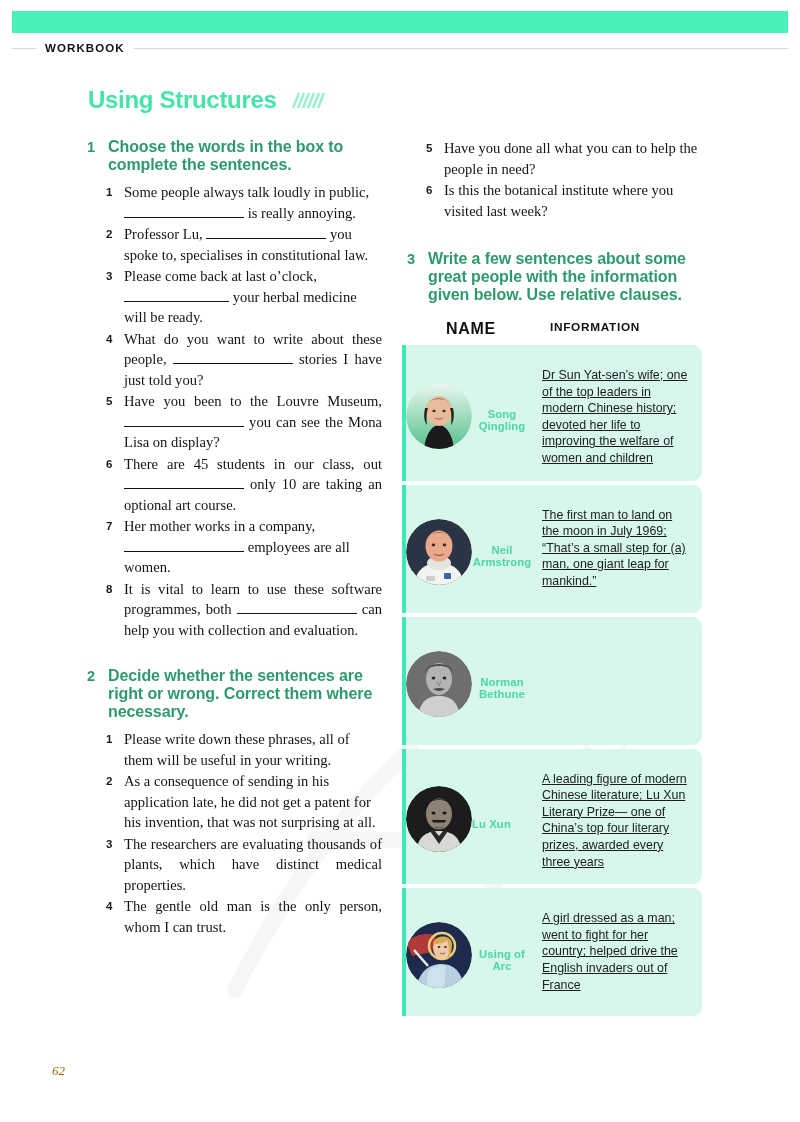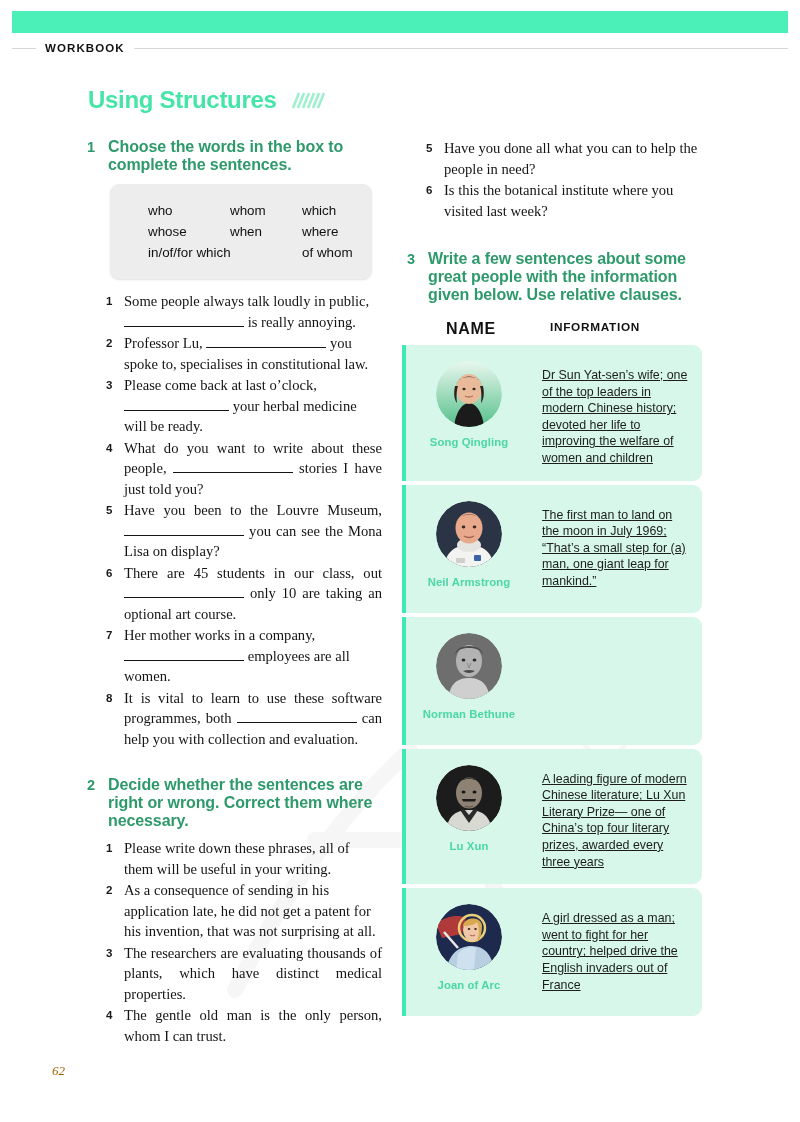--- a/index.html
+++ b/index.html
@@ -225,21 +225,21 @@
     content: "";
     position: absolute;
     left: 0; top: 0; bottom: 0;
     width: 4px;
     background: #3FE8B4;
   }
   .pcell-name {
     width: 134px;
     padding: 16px 4px 10px 4px;
     display: flex;
-    flex-direction: column;
+    flex-direction: row;
     align-items: center;
   }
   .avatar {
     width: 66px;
     height: 66px;
     border-radius: 50%;
     overflow: hidden;
     flex: 0 0 66px;
   }
   .avatar svg { display: block; }
@@ -308,36 +308,20 @@
     </svg>
   </div>
 
   <div class="col col-left">
 
     <div class="ex-head">
       <div class="ex-num">1</div>
       <div class="ex-title">Choose the words in the box to complete the sentences.</div>
     </div>
 
-    <div class="wordbox">
-      <div class="wordbox-row">
-        <span class="wb-c1">who</span>
-        <span class="wb-c2">whom</span>
-        <span class="wb-c3">which</span>
-      </div>
-      <div class="wordbox-row">
-        <span class="wb-c1">whose</span>
-        <span class="wb-c2">when</span>
-        <span class="wb-c3">where</span>
-      </div>
-      <div class="wordbox-row wide">
-        <span class="wb-c1">in/of/for which</span>
-        <span class="wb-c3">of whom</span>
-      </div>
-    </div>
 
     <div class="qlist">
 
       <div class="qitem">
         <div class="n">1</div>
         <div class="t nojust">
           <span>Some people always talk loudly in public,</span><br>
           <span class="blank b-lg"></span>
           <span>is really annoying.</span>
         </div>
@@ -589,21 +573,21 @@
               <circle cx="36" cy="24" r="13" fill="none" stroke="#e8cf7a" stroke-width="2.5"></circle>
               <ellipse cx="36" cy="26" rx="9" ry="11" fill="#F0C8A8"></ellipse>
               <path d="M27 22 C28 12 46 12 46 22 C46 30 44 36 41 38 C44 30 43 22 41 18 C38 22 30 22 27 22 Z" fill="#d8a94e"></path>
               <ellipse cx="33" cy="25" rx="1.3" ry="1.1" fill="#3a2a20"></ellipse>
               <ellipse cx="39.5" cy="25" rx="1.3" ry="1.1" fill="#3a2a20"></ellipse>
               <path d="M34 31 Q36.5 32.5 39 31" stroke="#b4705c" stroke-width="1.1" fill="none"></path>
               <path d="M8 28 L22 44" stroke="#e8e8e8" stroke-width="2.5"></path>
             </g>
           </svg>
         </div>
-        <div class="pname">Joan of Arc</div>
+        <div class="pname">Using of Arc</div>
       </div>
       <div class="pcell-info">A girl dressed as a man; went to fight for her country; helped drive the English invaders out of France</div>
     </div>
 
   </div>
 
   <div class="pageno">62</div>
 
 </div>
 

